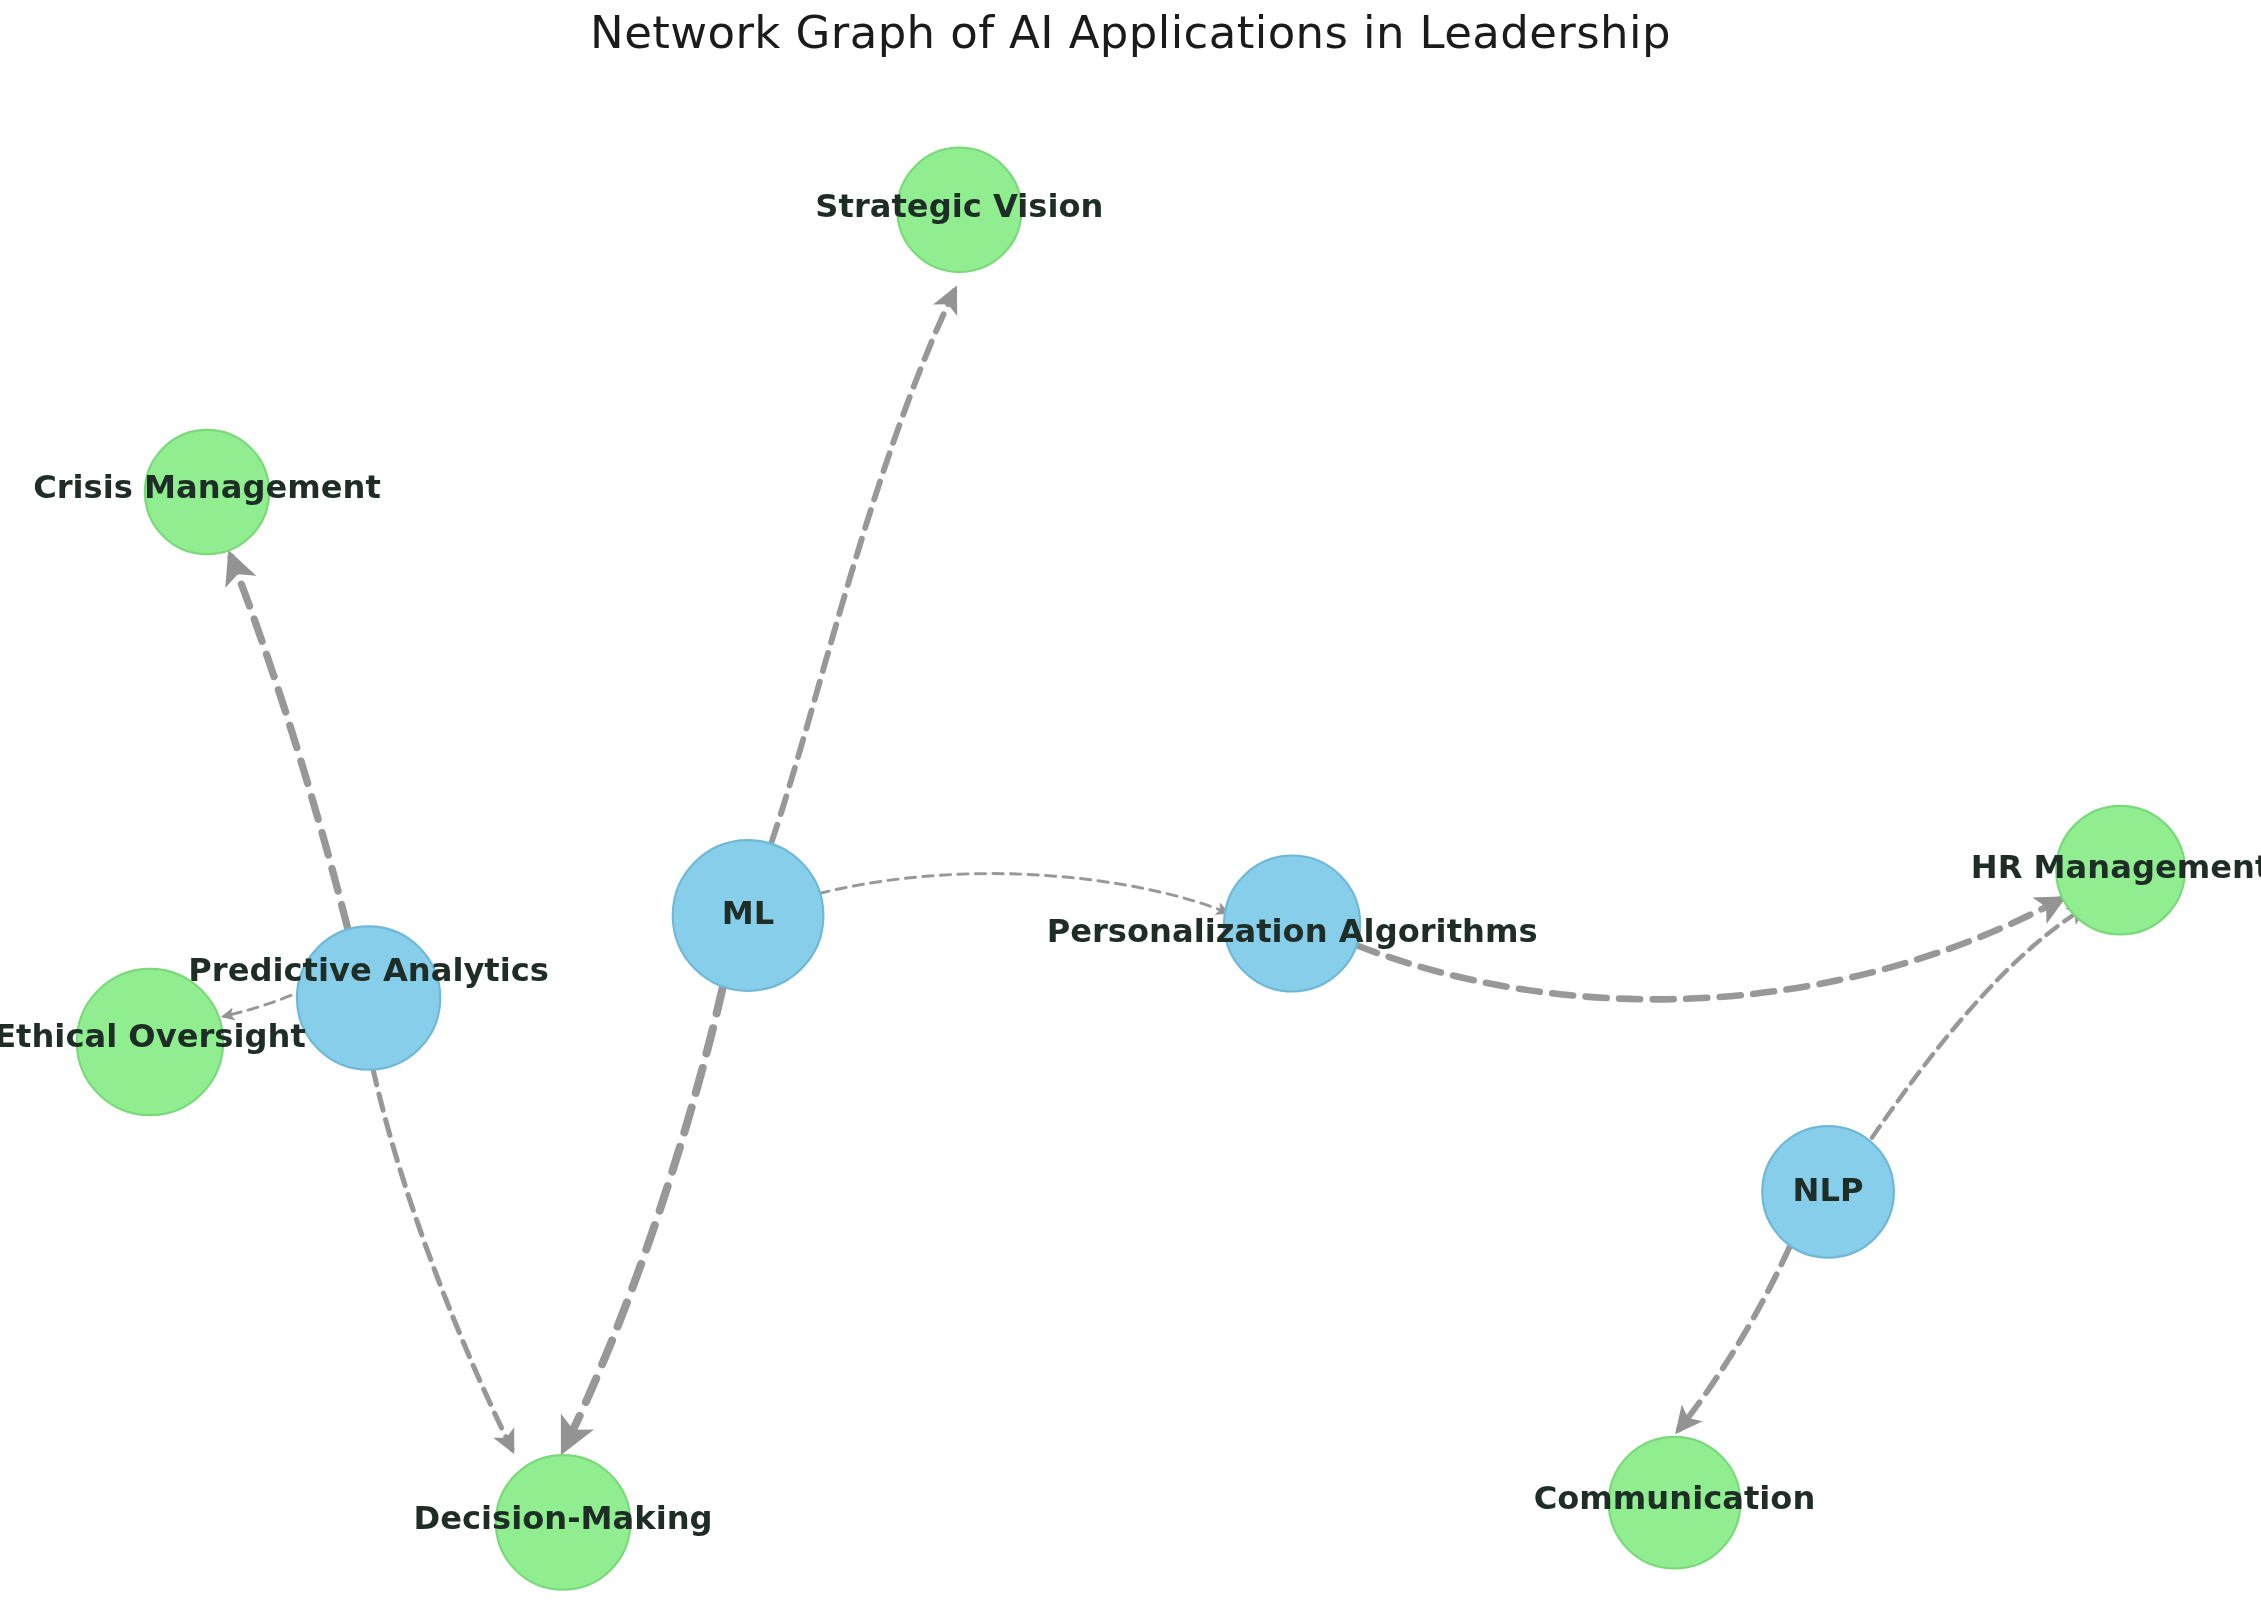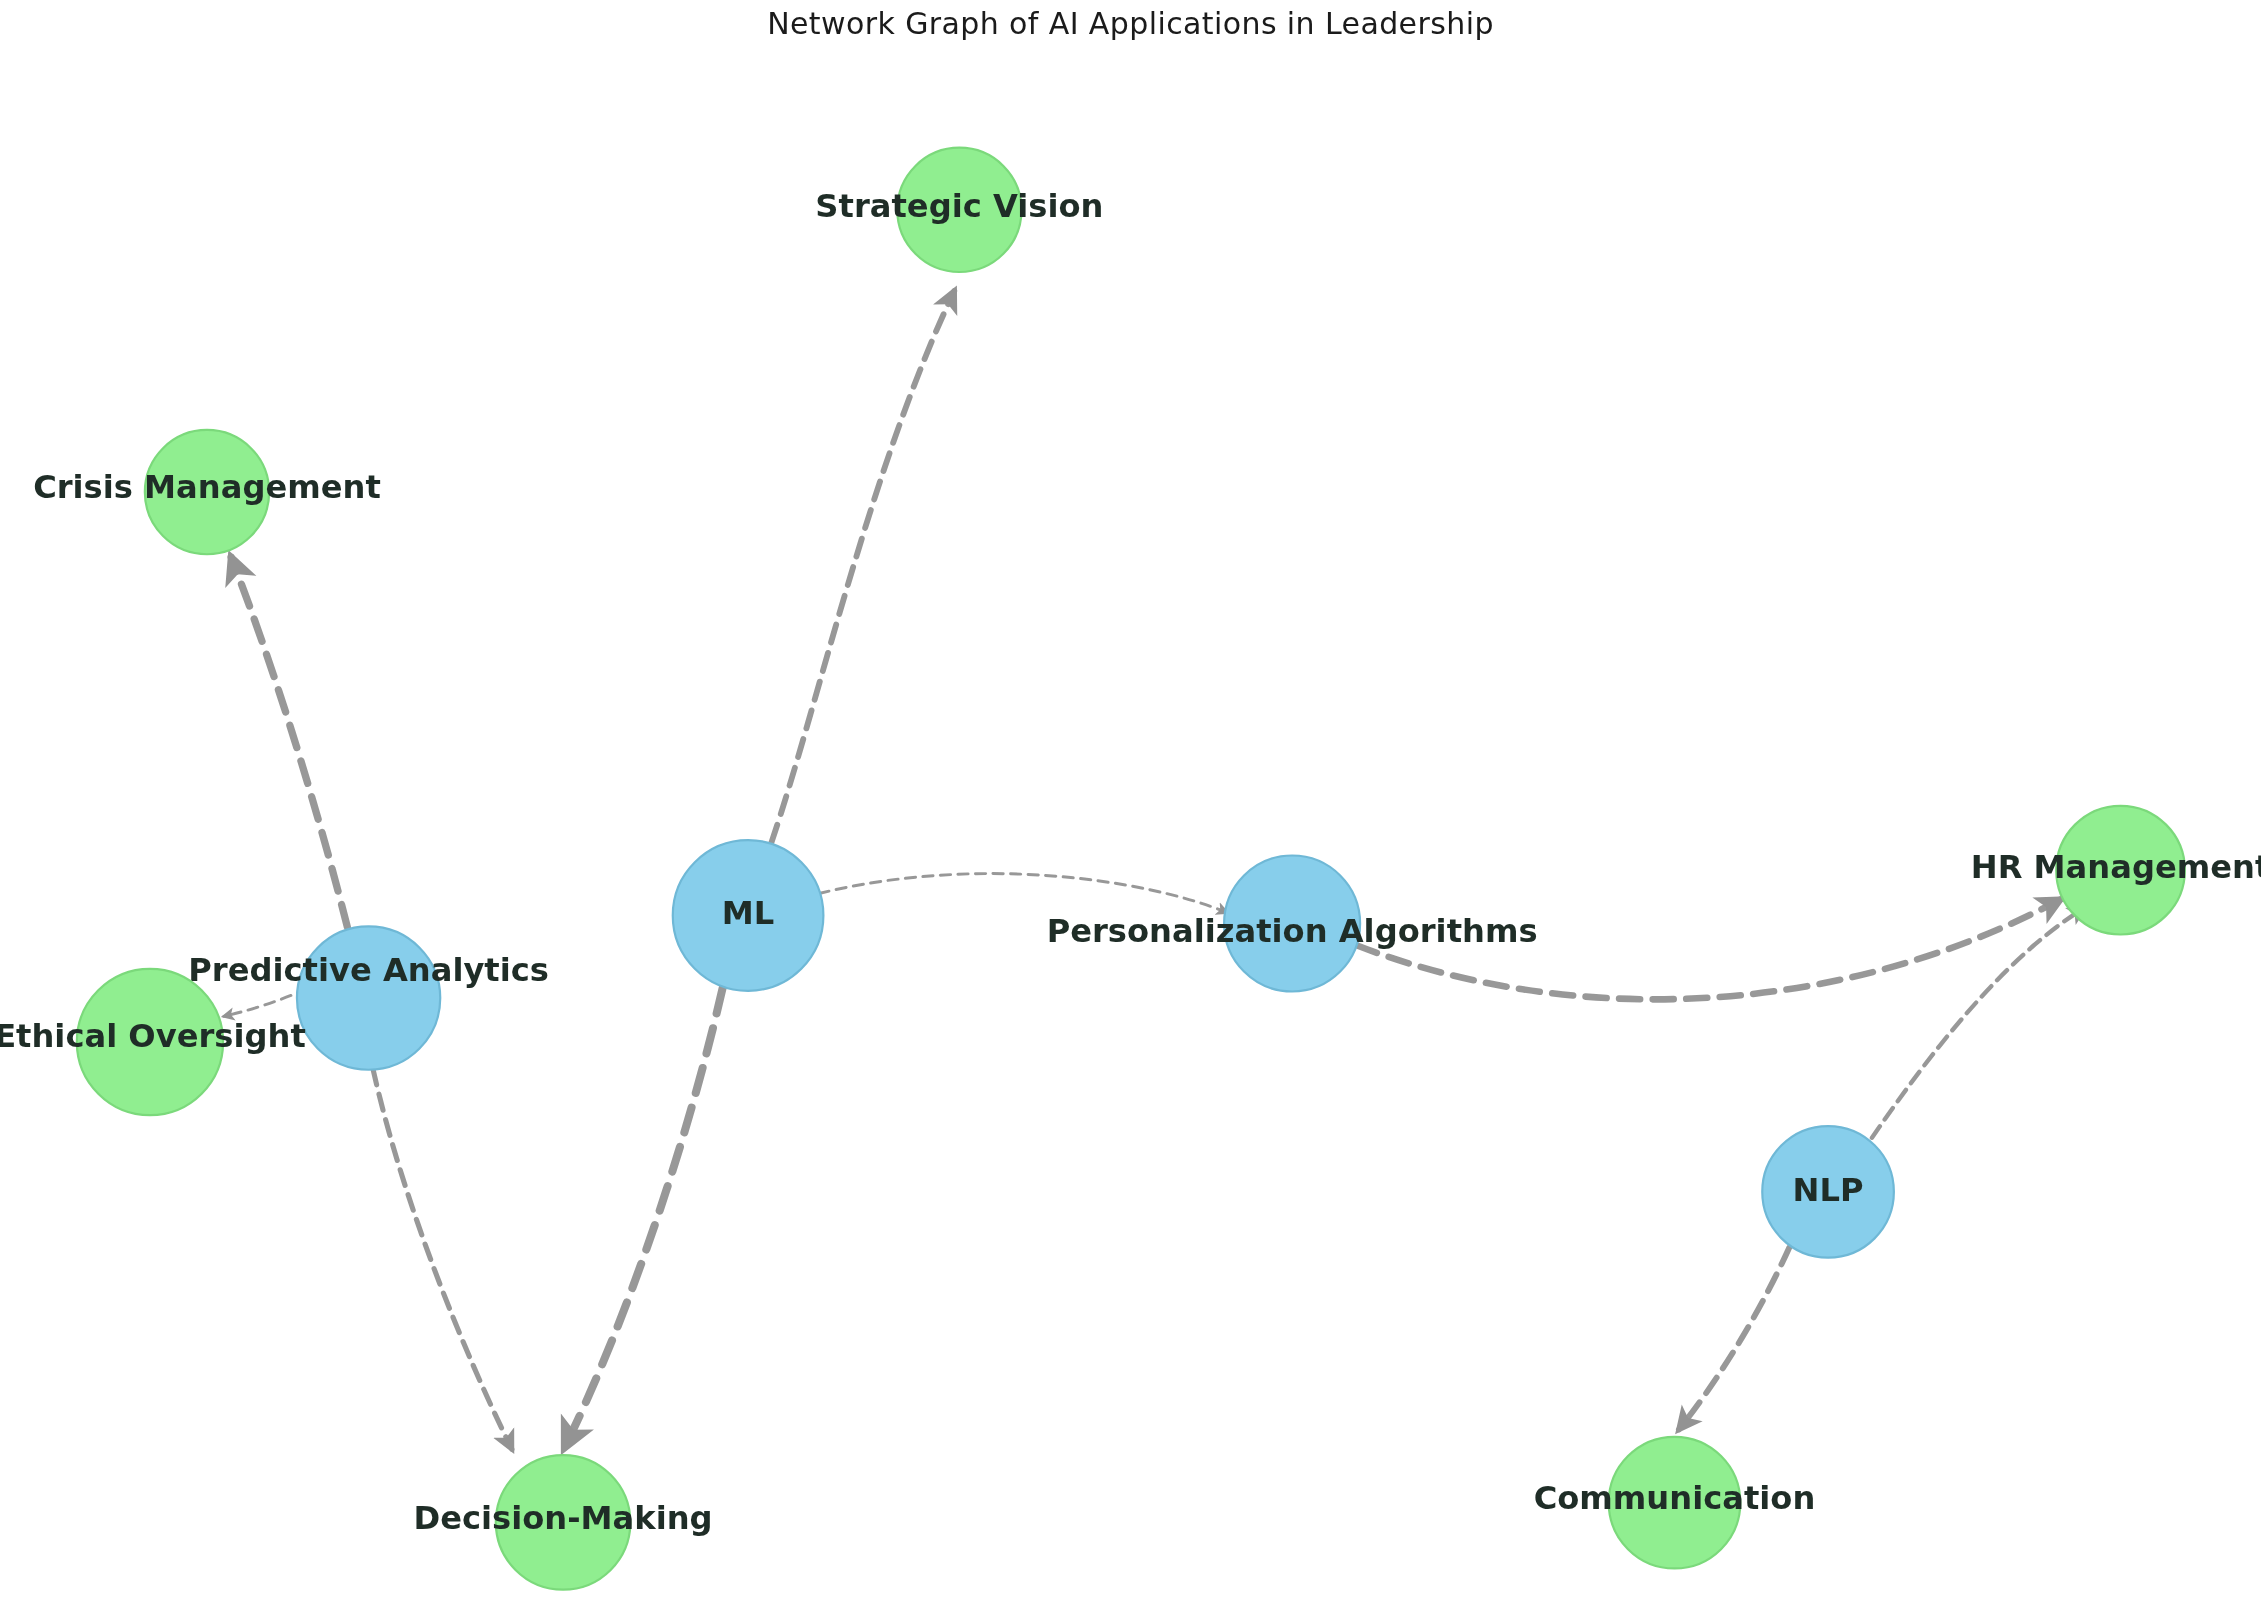--- a/index.html
+++ b/index.html
@@ -18,21 +18,21 @@
     background: #ffffff;
     overflow: hidden;
   }
   #graph-title {
     position: absolute;
     left: 0;
     top: 5.9px;
     width: 2261px;
     text-align: center;
     font-family: "DejaVu Sans", sans-serif;
-    font-size: 30px;
+    font-size: 45px;
     font-weight: 400;
     color: #1b1b1b;
     letter-spacing: 0.4px;
   }
   #graph-svg {
     position: absolute;
     left: 0;
     top: 0;
     width: 2261px;
     height: 1624px;

